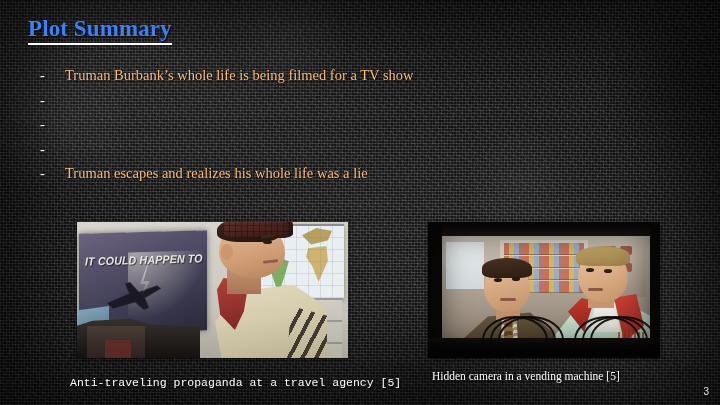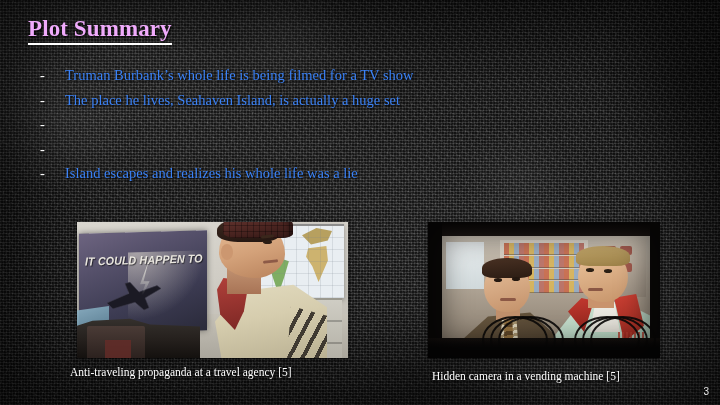--- a/index.html
+++ b/index.html
@@ -63,21 +63,21 @@
   }
 
   
   #title {
     position: absolute;
     left: 28px;
     top: 16px;
     font-size: 23px;
     font-weight: bold;
     letter-spacing: .1px;
-    color: #f0abfc;
+    color: #3b82f6;
     text-shadow: 1px 1px 2px rgba(0,0,0,.85);
   }
   #title .ul {
     display: block;
     height: 2px;
     background: #ffffff;
     margin-top: 1px;
     width: 100%;
   }
 
@@ -94,40 +94,40 @@
     margin-bottom: 5.5px;
     font-size: 14.5px;
     line-height: 19px;
     text-shadow: 1px 1px 2px rgba(0,0,0,.9);
   }
   .bullet .dash {
     width: 25px;
     flex: 0 0 25px;
     color: #ffffff;
   }
-  .bullet .txt { color: #3b82f6; }
+  .bullet .txt { color: #fdba74; }
 
   
   .photo {
     position: absolute;
     overflow: hidden;
     background: #111;
     box-shadow: 0 1px 4px rgba(0,0,0,.6);
   }
   #photo-left  { left: 77px;  top: 222px; width: 271px; height: 136px; }
   #photo-right { left: 428px; top: 222px; width: 232px; height: 136px; }
 
   .cap {
     position: absolute;
     font-size: 11.5px;
     color: #ffffff;
     text-shadow: 1px 1px 2px rgba(0,0,0,.9);
     white-space: nowrap;
   }
-  #cap-left  { left: 70px;  top: 366px; }
+  #cap-left  { left: 70px;  top: 376px; font-family: Liberation Mono, monospace; }
   #cap-right { left: 432px; top: 370px; }
 
   #slide-number {
     position: absolute;
     right: 11px;
     bottom: 8px;
     font-size: 10px;
     color: #e8e8e8;
     font-family: "Liberation Sans", sans-serif;
     text-shadow: 1px 1px 2px rgba(0,0,0,.9);
@@ -452,34 +452,33 @@
 
   <div id="bullets">
 
     <div class="bullet">
       <span class="dash">-</span>
       <span class="txt">Truman Burbank’s whole life is being filmed for a TV show</span>
     </div>
 
     <div class="bullet">
       <span class="dash">-</span>
-      <span class="txt">The place he lives, Seahaven Island, is actually a huge set</span>
     </div>
 
     <div class="bullet">
       <span class="dash">-</span>
     </div>
 
     <div class="bullet">
       <span class="dash">-</span>
     </div>
 
     <div class="bullet">
       <span class="dash">-</span>
-      <span class="txt">Island escapes and realizes his whole life was a lie</span>
+      <span class="txt">Truman escapes and realizes his whole life was a lie</span>
     </div>
 
   </div>
 
   <div class="photo" id="photo-left">
     <div class="lp-wall"></div>
     <div class="lp-wall-lower"></div>
 
     <div class="lp-map">
       <div class="sea"></div>

